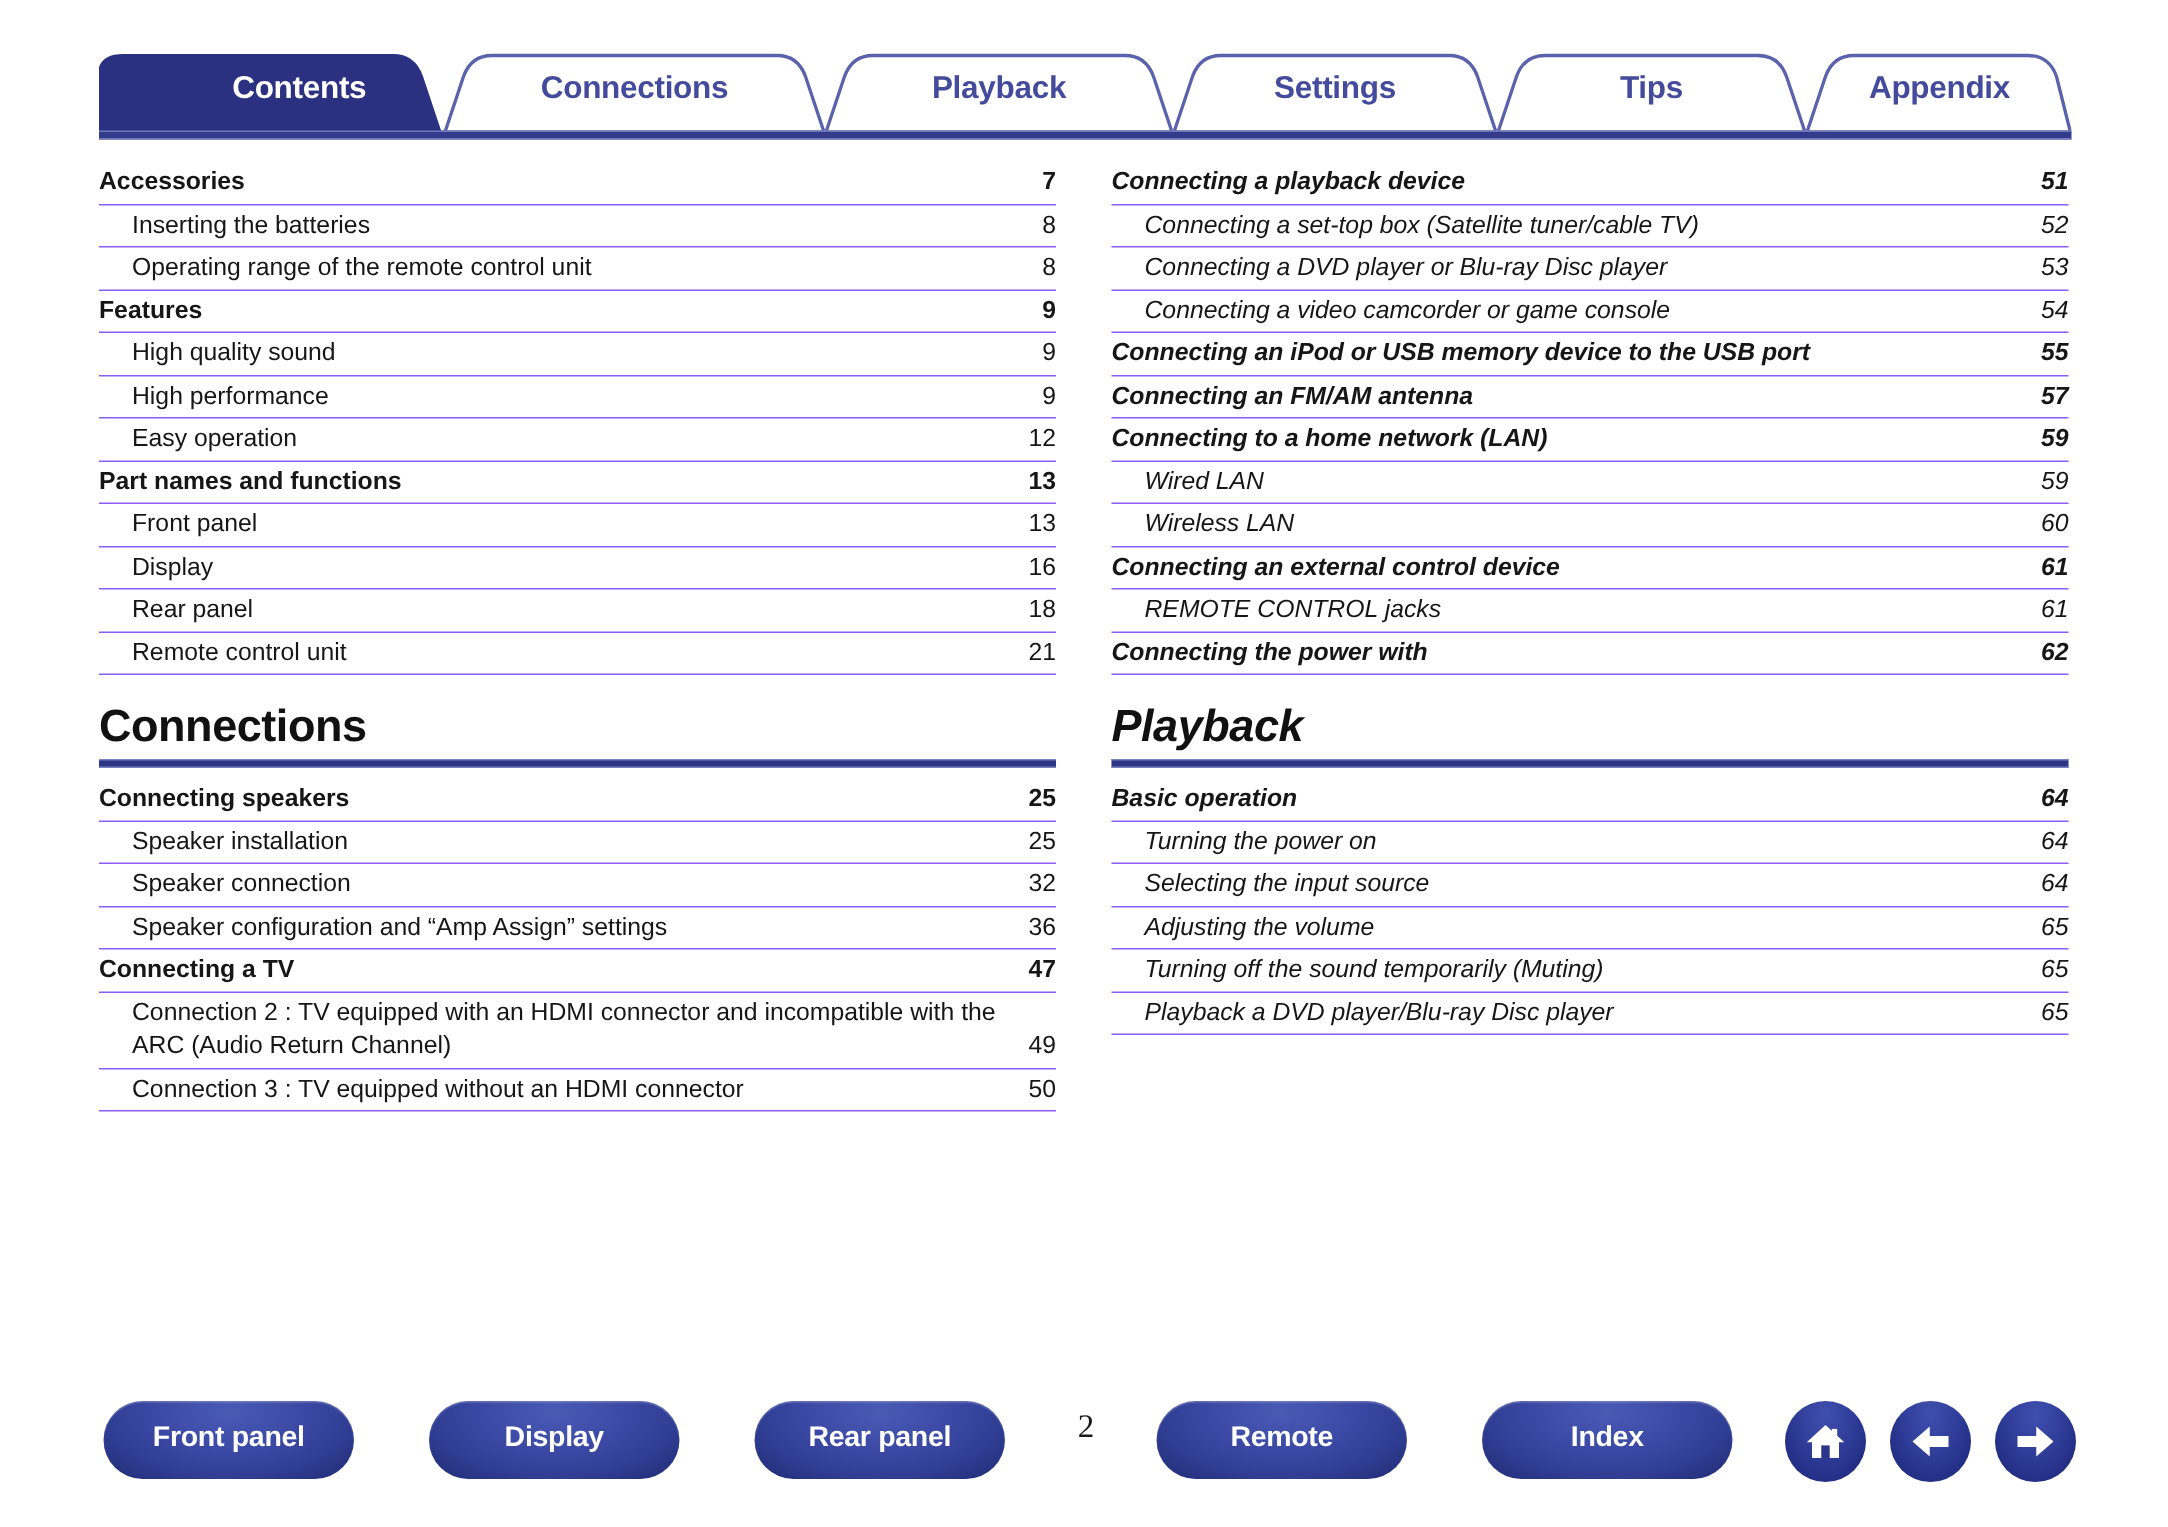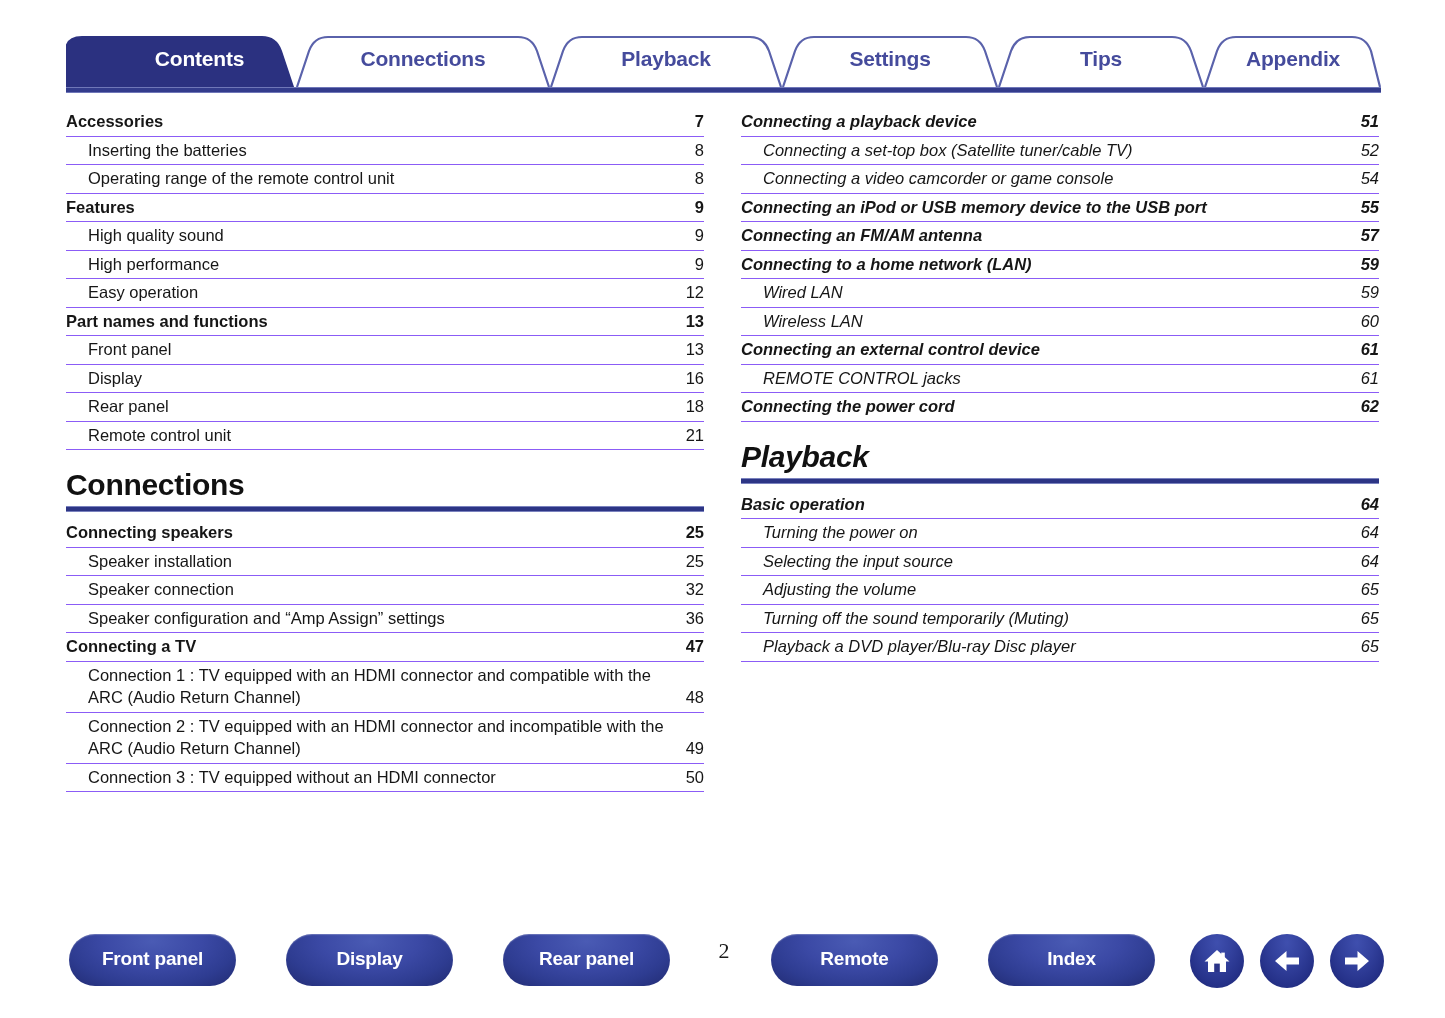--- a/index.html
+++ b/index.html
@@ -251,24 +251,20 @@
         </div>
         <div class="toc-row lvl2">
           <div class="txt">Speaker configuration and “Amp Assign” settings</div>
           <div class="pg">36</div>
         </div>
         <div class="toc-row lvl1">
           <div class="txt">Connecting a TV</div>
           <div class="pg">47</div>
         </div>
         <div class="toc-row lvl2 multiline">
-          <div class="txt">Connection 1 : TV equipped with an HDMI connector and compatible with the ARC (Audio Return Channel)</div>
-          <div class="pg">48</div>
-        </div>
-        <div class="toc-row lvl2 multiline">
           <div class="txt">Connection 2 : TV equipped with an HDMI connector and incompatible with the ARC (Audio Return Channel)</div>
           <div class="pg">49</div>
         </div>
         <div class="toc-row lvl2">
           <div class="txt">Connection 3 : TV equipped without an HDMI connector</div>
           <div class="pg">50</div>
         </div>
       </div>
   </div>
 
@@ -276,20 +272,24 @@
     <div>
         <div class="toc-row lvl1">
           <div class="txt">Connecting a playback device</div>
           <div class="pg">51</div>
         </div>
         <div class="toc-row lvl2">
           <div class="txt">Connecting a set-top box (Satellite tuner/cable TV)</div>
           <div class="pg">52</div>
         </div>
         <div class="toc-row lvl2">
+          <div class="txt">Connecting a DVD player or Blu-ray Disc player</div>
+          <div class="pg">53</div>
+        </div>
+        <div class="toc-row lvl2">
           <div class="txt">Connecting a video camcorder or game console</div>
           <div class="pg">54</div>
         </div>
         <div class="toc-row lvl1">
           <div class="txt">Connecting an iPod or USB memory device to the USB port</div>
           <div class="pg">55</div>
         </div>
         <div class="toc-row lvl1">
           <div class="txt">Connecting an FM/AM antenna</div>
           <div class="pg">57</div>
@@ -308,21 +308,21 @@
         </div>
         <div class="toc-row lvl1">
           <div class="txt">Connecting an external control device</div>
           <div class="pg">61</div>
         </div>
         <div class="toc-row lvl2">
           <div class="txt">REMOTE CONTROL jacks</div>
           <div class="pg">61</div>
         </div>
         <div class="toc-row lvl1">
-          <div class="txt">Connecting the power cord</div>
+          <div class="txt">Connecting the power with</div>
           <div class="pg">62</div>
         </div>
       </div>
     <div class="section-head">
       <div class="title">Playback</div>
       <div class="rule"></div>
     </div>
     <div>
         <div class="toc-row lvl1">
           <div class="txt">Basic operation</div>

